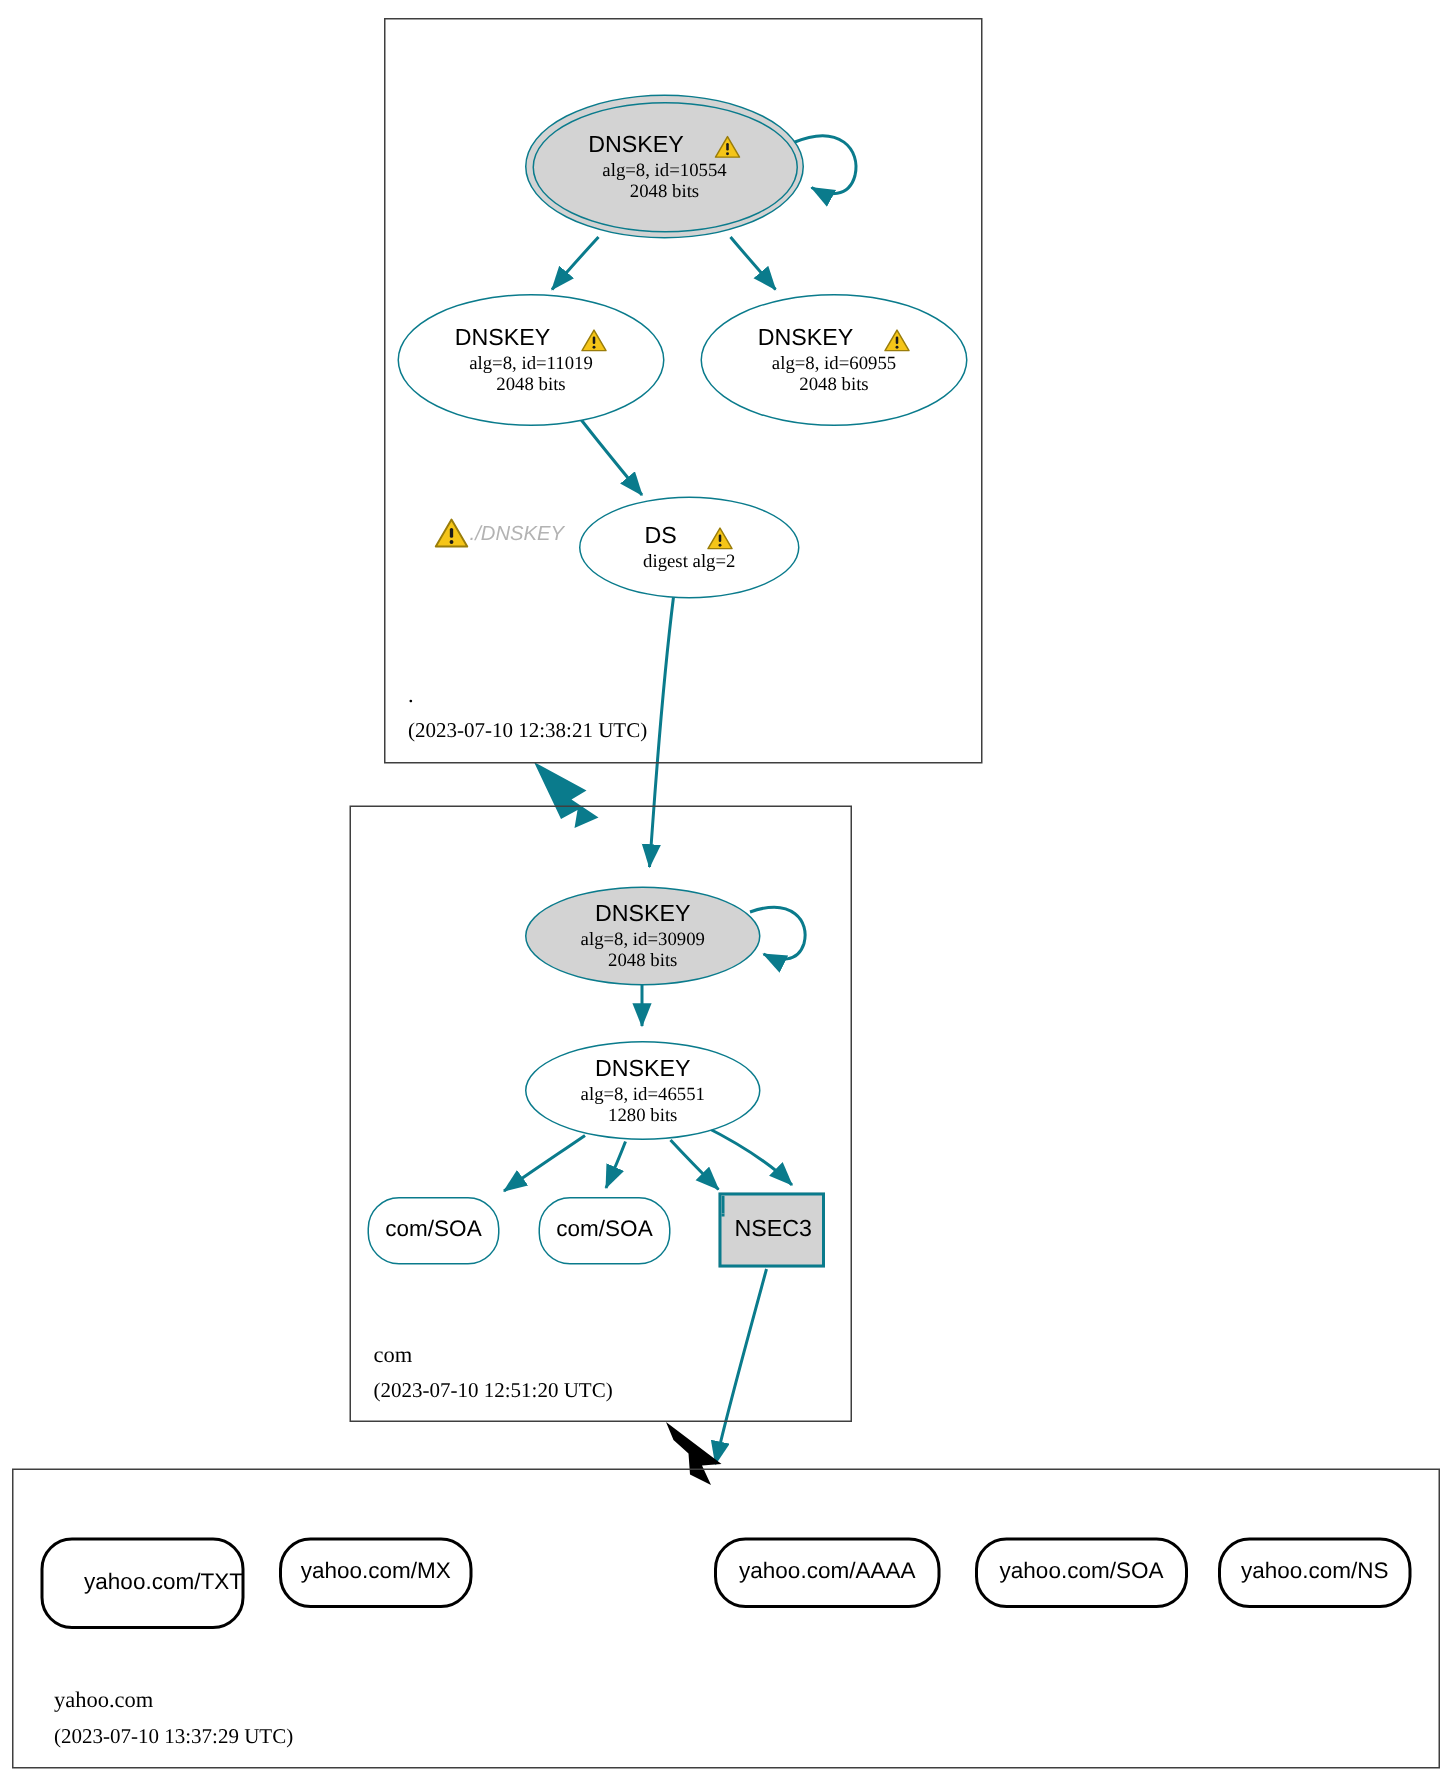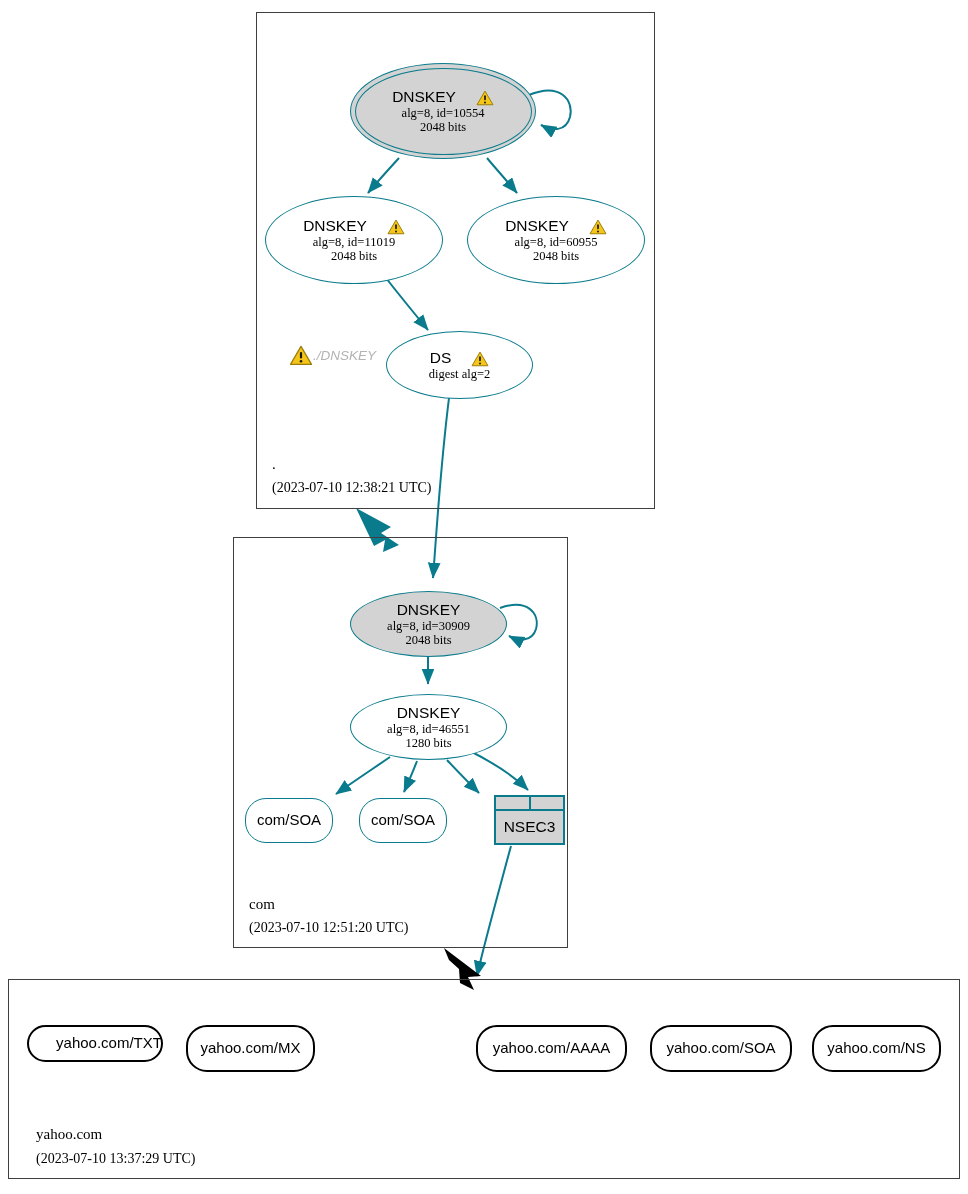--- a/index.html
+++ b/index.html
@@ -123,22 +123,21 @@
     margin-top: 1px;
   }
 
   
   .nsec3 {
     position: absolute;
     border: 2.4px solid #0a7b8c;
     background: #d3d3d3;
     box-sizing: border-box;
     display: flex;
-    flex-direction: column;
-    margin-left: 15px;
+    flex-direction: row;
   }
   .nsec3-top {
     display: flex;
     height: 12px;
     flex: 0 0 auto;
     border-bottom: 2.4px solid #0a7b8c;
   }
   .nsec3-cell {
     flex: 1 1 0;
     background: #d3d3d3;
@@ -311,21 +310,21 @@
       <div class="nsec3-cell"></div>
       <div class="nsec3-cell"></div>
     </div>
     <div class="nsec3-body">NSEC3</div>
   </div>
 
   <div class="zone" style="left:8px; top:979px; width:952px; height:200px;"></div>
   <div class="zone-label zone-name" style="left:36px; top:1126px;">yahoo.com</div>
   <div class="zone-label zone-time" style="left:36px; top:1151px;">(2023-07-10 13:37:29 UTC)</div>
 
-  <div class="node rrset insecure" style="left:27px; top:1025px; width:136px; height:37px;padding-left:28px;">
+  <div class="node rrset insecure" style="left:27px; top:1025px; width:136px; height:61px;padding-left:28px;">
     <div class="title-line">yahoo.com/TXT</div>
   </div>
   <div class="node rrset insecure" style="left:186px; top:1025px; width:129px; height:47px;">
     <div class="title-line">yahoo.com/MX</div>
   </div>
   <div class="node rrset insecure" style="left:476px; top:1025px; width:151px; height:47px;">
     <div class="title-line">yahoo.com/AAAA</div>
   </div>
   <div class="node rrset insecure" style="left:650px; top:1025px; width:142px; height:47px;">
     <div class="title-line">yahoo.com/SOA</div>

